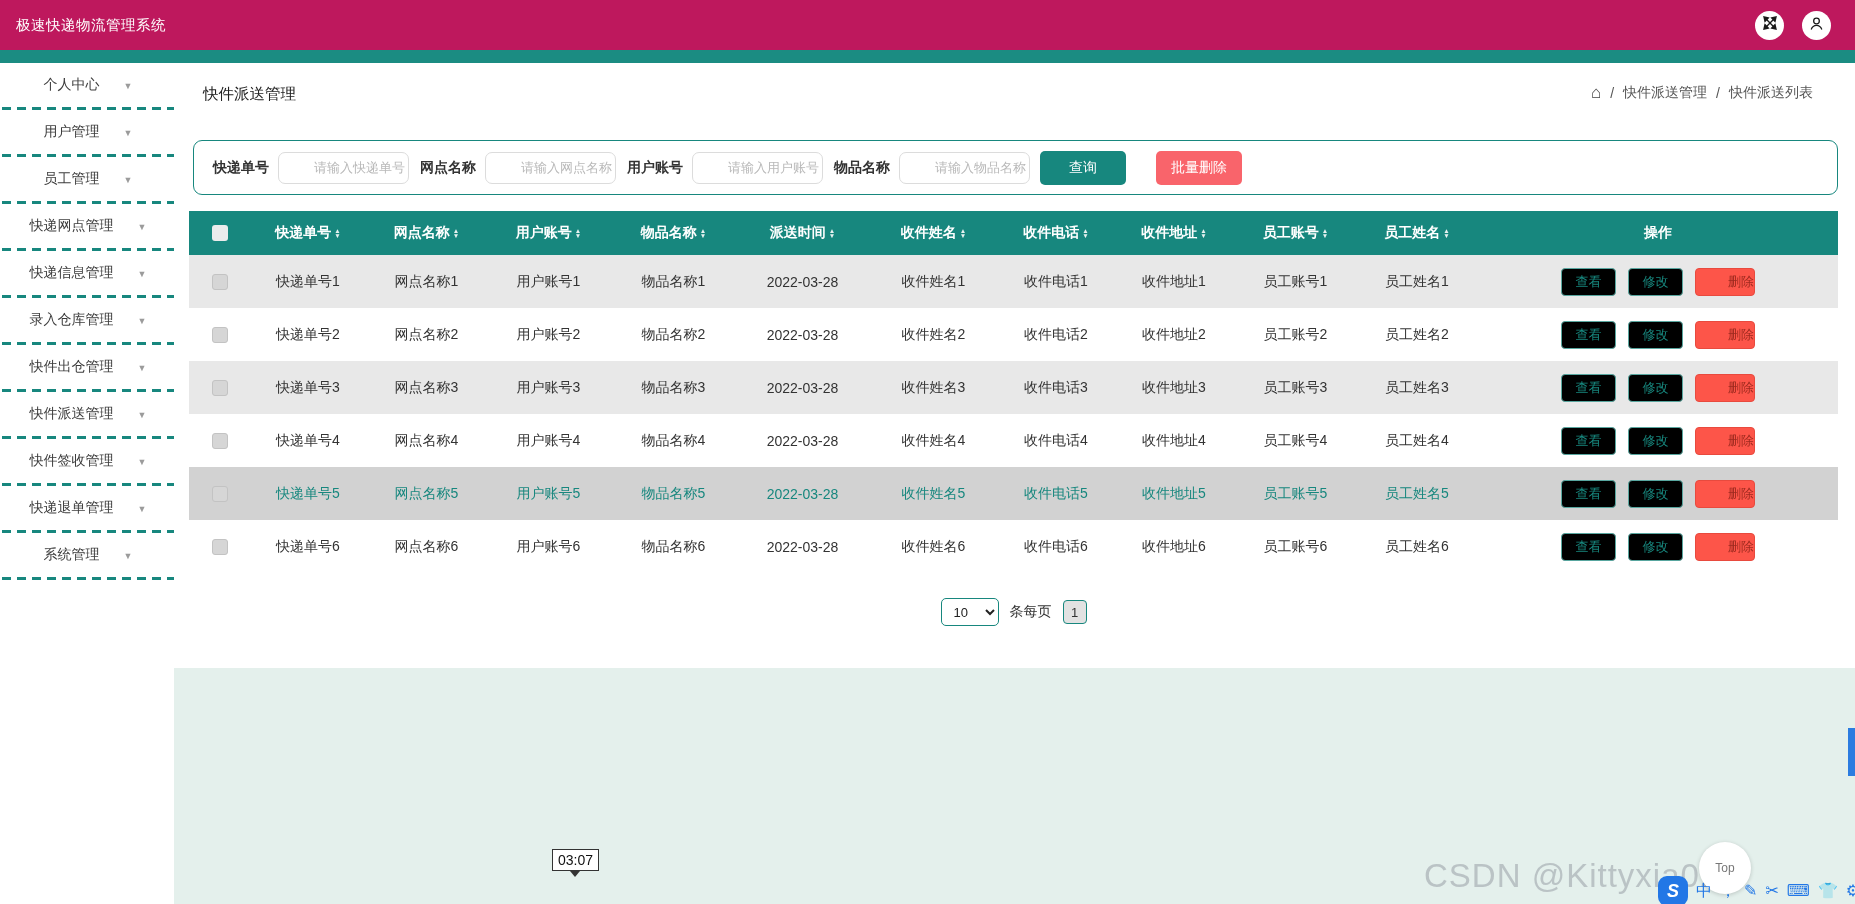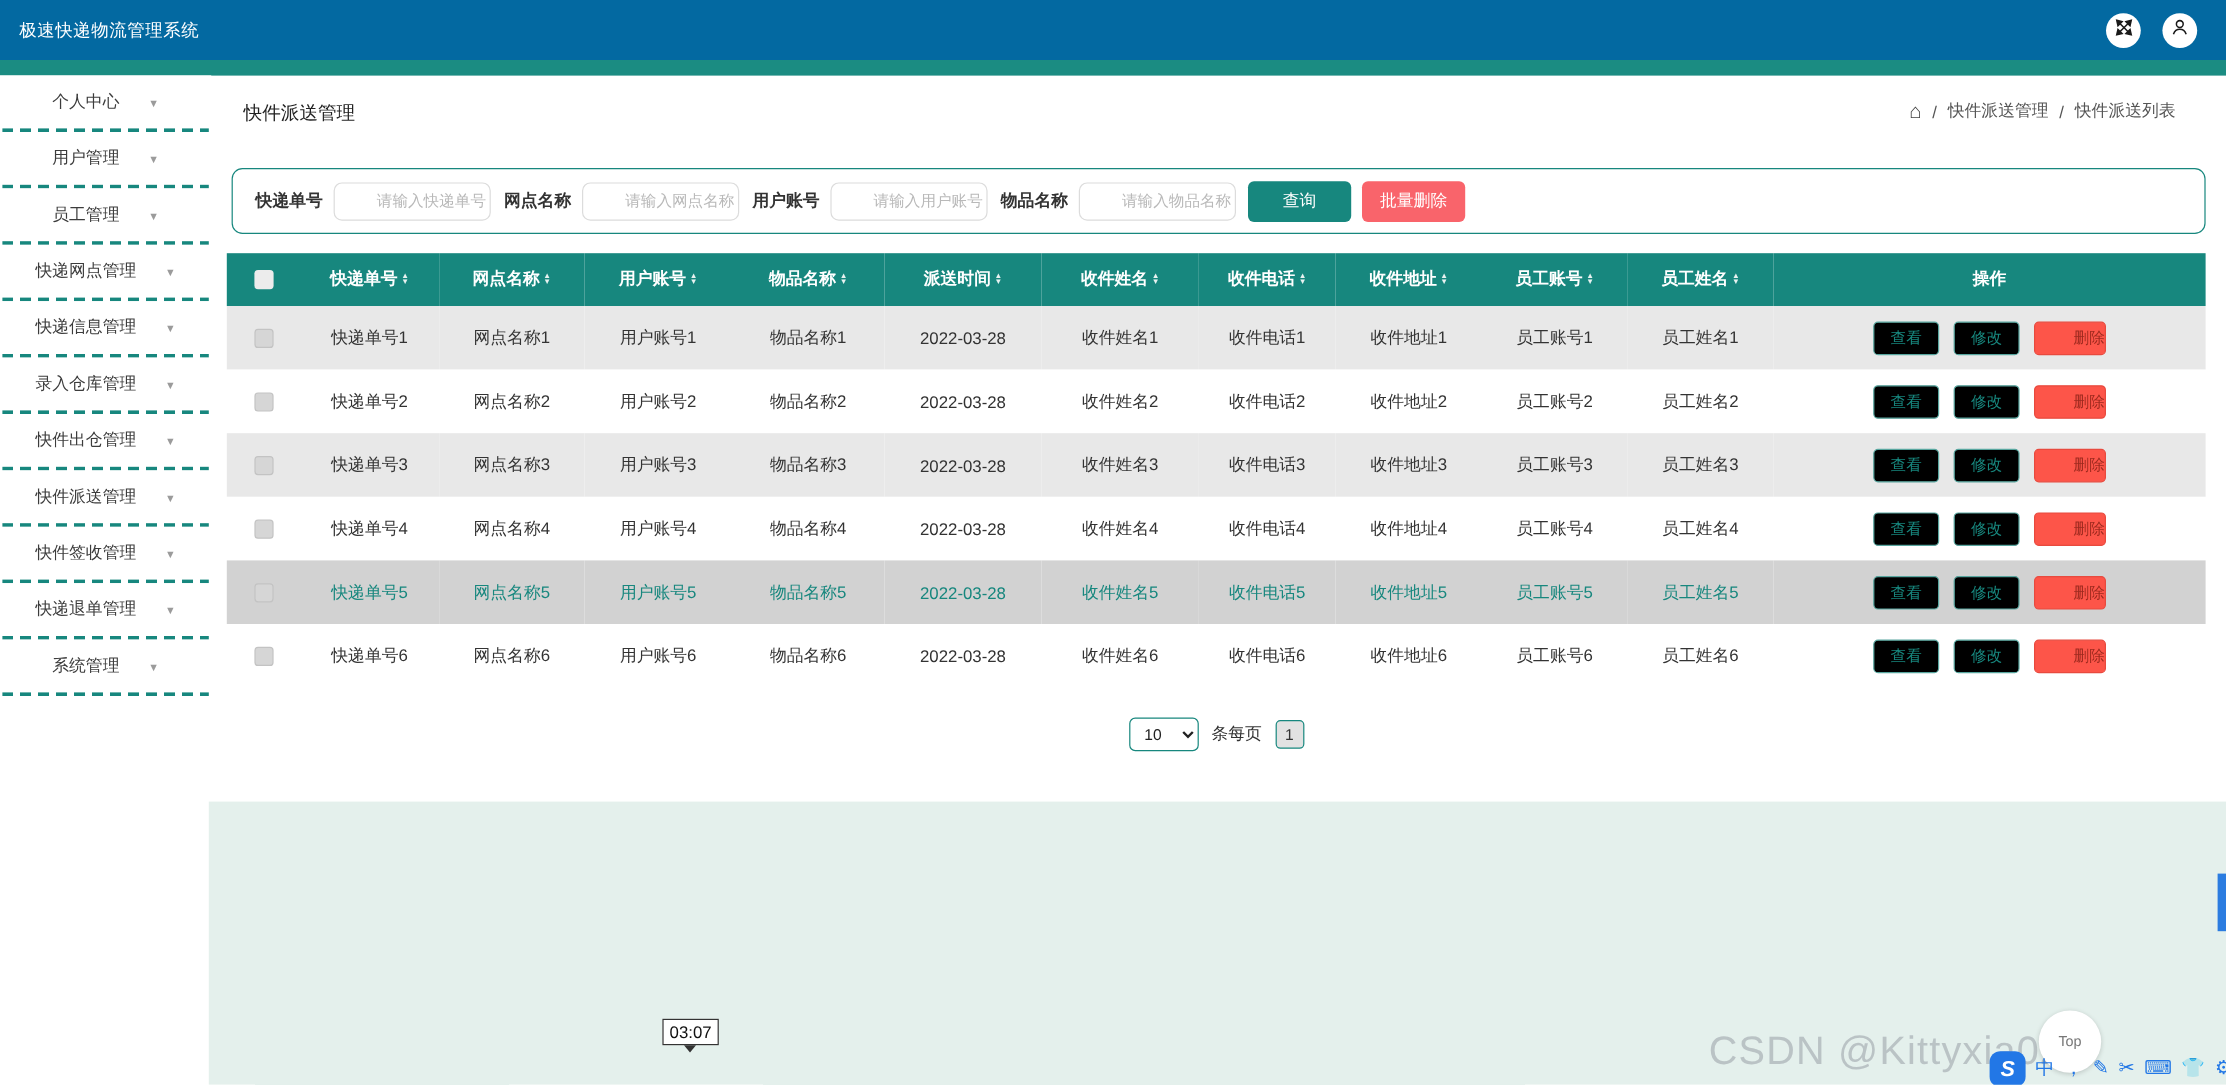--- a/index.html
+++ b/index.html
@@ -1,21 +1,21 @@
 <!DOCTYPE html>
 <html><head>
 <meta charset="utf-8">
 <style>
   * { margin:0; padding:0; box-sizing:border-box; }
   html,body { width:1855px; height:904px; overflow:hidden; background:#fff;
               font-family:"Liberation Sans","DejaVu Sans",sans-serif; }
   .screen { position:relative; width:1855px; height:904px; background:#fff; }
 
   
-  .topbar { position:absolute; top:0; left:0; width:1855px; height:50px; background:#0369a1;
+  .topbar { position:absolute; top:0; left:0; width:1855px; height:50px; background:#be185d;
             display:flex; align-items:center; justify-content:space-between; padding:0 16px; z-index:30; }
   .app-title { color:#fff; font-size:14.5px; letter-spacing:.5px; }
   .topbar-icons { display:flex; gap:18px; margin-right:8px; }
   .circle-btn { width:29px; height:29px; border-radius:50%; background:#fff;
                 display:flex; align-items:center; justify-content:center; cursor:pointer; }
   .teal-strip { position:absolute; top:50px; left:0; width:1855px; height:13px; background:#1b8c82; }
 
   
   .sidebar { position:absolute; top:63px; left:0; width:176px; background:#fff; z-index:5; }
   .side-item { height:44px; display:flex; align-items:center; justify-content:center; gap:24px;
@@ -36,21 +36,21 @@
                  display:flex; align-items:center; padding-left:8px; }
   .filter-fields { display:flex; align-items:center; }
   .f-label { font-size:14px; font-weight:bold; color:#333; margin:0 9px 0 11px; white-space:nowrap; }
   .f-input { width:131px; height:32px; border:1px solid #dcdcdc; border-radius:7px;
              font-size:13px; color:#333; text-align:center; outline:none;
              font-family:"Liberation Sans","DejaVu Sans",sans-serif;padding-left:32px; }
   .f-input::placeholder { color:#b9b9b9; }
   .btn { height:34px; border:none; border-radius:5px; color:#fff; font-size:14px; cursor:pointer;
          font-family:"Liberation Sans","DejaVu Sans",sans-serif; }
   .btn-query { width:86px; margin-left:10px; background:#17877e; }
-  .btn-batch { width:86px; margin-left:9px; background:#f9646b; }
+  .btn-batch { width:86px; margin-left:30px; background:#f9646b; }
 
   
   .table-wrap { position:absolute; left:189px; top:211px; width:1649px; }
   table { border-collapse:collapse; table-layout:fixed; width:1649px; }
   thead th { background:#17877e; color:#fff; height:44px; font-size:14px; font-weight:bold; text-align:center; }
   .sort { display:inline-flex; flex-direction:column; vertical-align:middle; margin-left:3px; }
   .sort i { font-style:normal; font-size:6.5px; line-height:5.5px; color:#e8f2f1; }
   tbody td { height:53px; text-align:center; font-size:14px; color:#333; }
   tbody tr.odd  { background:#e8e8e8; }
   tbody tr.even { background:#ffffff; }

